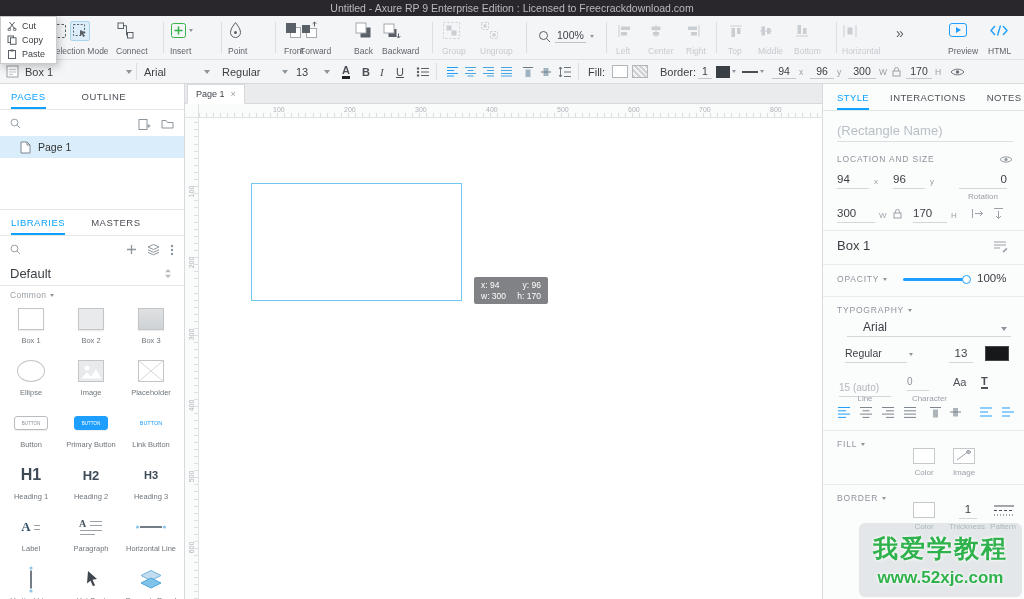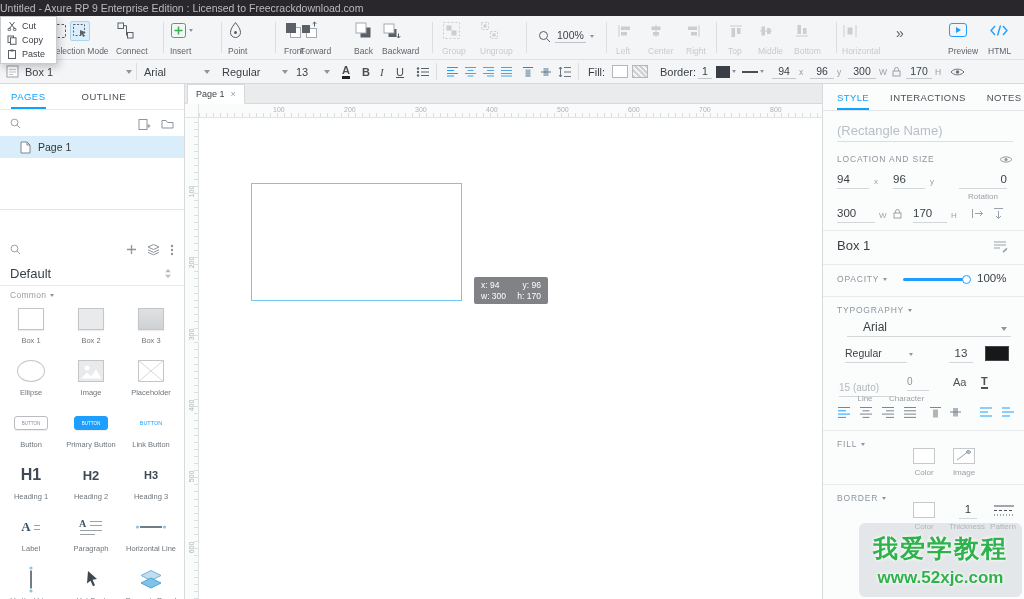--- a/index.html
+++ b/index.html
@@ -2,21 +2,21 @@
 <html><head>
 <meta charset="utf-8">
 <style>
 *{margin:0;padding:0;box-sizing:border-box}
 html,body{background:#222}
 #app{position:relative;width:1024px;height:599px;background:#fff;overflow:hidden;
   font-family:"Liberation Sans","DejaVu Sans",sans-serif;-webkit-font-smoothing:antialiased}
 
 
 .titlebar{position:absolute;left:0;top:0;width:1024px;height:16px;background:#29272c;
-  display:flex;align-items:center;}
+  display:flex;align-items:center;justify-content:center}
 .title-text{font-size:10.5px;color:#b9babd;white-space:nowrap}
 
 
 .toolbar-main{position:absolute;left:0;top:16px;width:1024px;height:44px;background:#f4f5f6;
   border-bottom:1px solid #e0e1e3}
 .tool{position:absolute;top:4px;height:36px;display:flex;flex-direction:column;align-items:flex-start;
   justify-content:space-between;cursor:default}
 .ticon{height:21px;display:flex;align-items:center;justify-content:center;gap:2px}
 .tlabel{font-size:8.5px;color:#5f646b;white-space:nowrap}
 .tool.disabled .tlabel{color:#c6cbd0}
@@ -615,20 +615,24 @@
         <svg width="11" height="13">
             <path d="M1 1 h6 l3 3 v8 h-9z" fill="#fff" stroke="#7f8790"></path>
             <path d="M7 1 v3 h3" fill="none" stroke="#7f8790"></path>
           </svg>
       </span>
       <span class="page-name">Page 1</span>
     </div>
 
     <div class="hsep" style="top:125px"></div>
 
+    <div class="side-tabs" style="top:126px;gap:26px">
+      <span class="stab active">LIBRARIES</span>
+      <span class="stab">MASTERS</span>
+    </div>
     <div class="toolrow" style="top:154px">
       <span class="icn">
         <svg width="11" height="11">
             <circle cx="4.5" cy="4.5" r="3.4" fill="none" stroke="#9aa1a8"></circle>
             <path d="M7 7 L10 10" stroke="#9aa1a8"></path>
           </svg>
       </span>
       <span class="sp"></span>
       <span class="icn">
         <svg width="11" height="11">
@@ -927,21 +931,21 @@
     <span class="caret iabs" style="left:178px;top:243px"></span>
 
     <div class="ival" style="left:22px;top:262px;width:62px;font-size:10.5px">Regular</div>
     <span class="caret small iabs" style="left:86px;top:269px"></span>
     <div class="ival" style="left:126px;top:262px;width:24px;text-align:center">13</div>
     <div class="swatch black" style="left:162px;top:262px;width:24px;height:15px"></div>
 
     <div class="ival dim" style="left:16px;top:296px;width:52px">15 (auto)</div>
     <span class="imicro" style="left:16px;top:310px;width:52px;text-align:center">Line</span>
     <div class="ival dim2" style="left:84px;top:290px;width:22px">0</div>
-    <span class="imicro" style="left:66px;top:310px;width:58px;text-align:left">Character</span>
+    <span class="imicro" style="left:66px;top:310px;width:58px;text-align:right">Character</span>
     <span class="aa" style="left:130px;top:292px">Aa</span>
     <span class="tbase" style="left:158px;top:291px">T</span>
 
     <span class="icn iabs" style="left:14px;top:322px">
       <svg width="14" height="12">
           <path d="M1 1.5h12M1 4.8h8M1 8.1h12M1 11.4h8" stroke="#1e9fff"></path>
         </svg>
     </span>
     <span class="icn iabs" style="left:36px;top:322px">
       <svg width="14" height="12">

